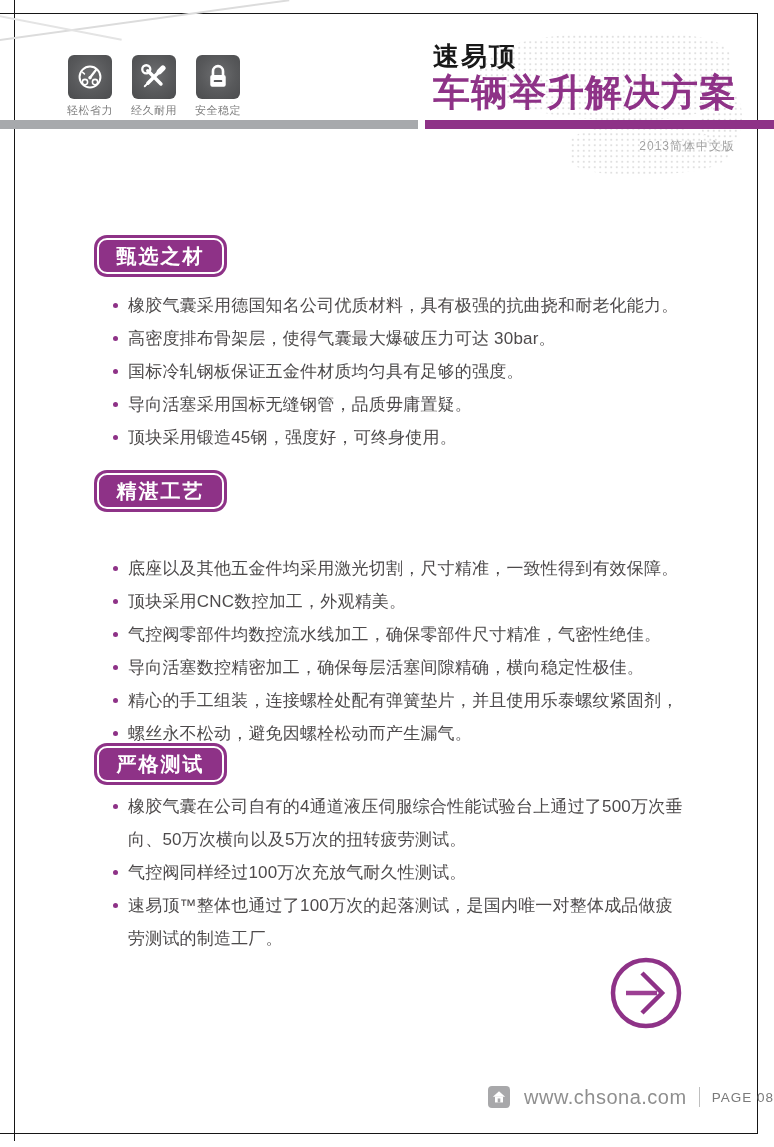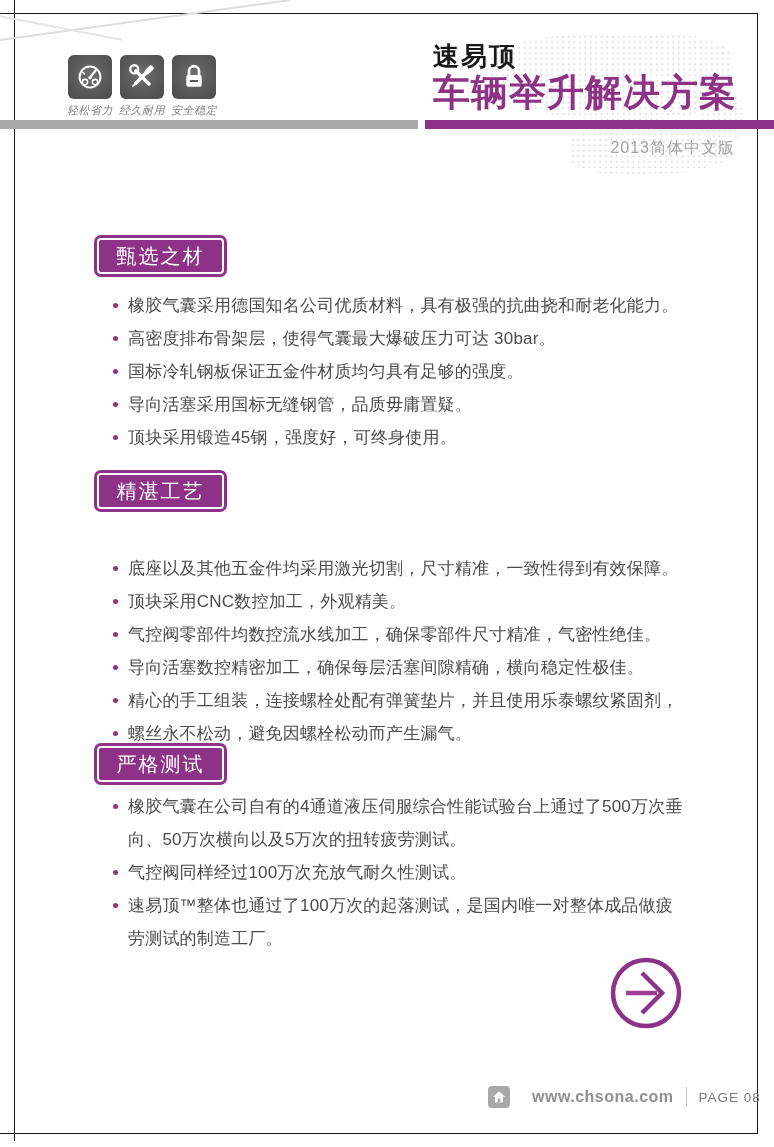--- a/index.html
+++ b/index.html
@@ -20,43 +20,43 @@
   .diag-b { left:-6px; top:14px; width:130px; transform:rotate(11deg); background:#e4e4e4; }
 
   
   .dots { position:absolute; background-image:radial-gradient(#c7c7c7 1px, rgba(0,0,0,0) 1.35px);
           background-size:5.5px 5.5px; opacity:.55; z-index:0; }
   .dots-1 { left:478px; top:34px;  width:252px; height:86px; border-radius:45% 25% 35% 55%; }
   .dots-2 { left:570px; top:126px; width:160px; height:48px; border-radius:35% 55% 45% 30%; }
   .dots-3 { left:700px; top:84px;  width:42px;  height:66px; border-radius:50%; }
 
   
-  .features { position:absolute; left:68px; top:55px; display:flex; gap:8px;font-style:italic; }
+  .features { position:absolute; left:68px; top:55px; display:flex; gap:20px; }
   .feature { display:flex; flex-direction:column; align-items:center; width:44px; }
   .tile { width:44px; height:44px; border-radius:6px;
           background:radial-gradient(circle at 50% 45%, #6d6e70 0%, #58595b 55%, #4b4c4e 100%);
           display:flex; align-items:center; justify-content:center; }
   .feature-label { margin-top:4px; font-size:11px; color:#7d7d7d; white-space:nowrap; letter-spacing:.5px; }
 
   
   .title-block { position:absolute; right:37px; top:42px; z-index:2; }
   .brand { font-size:26px; font-weight:900; color:#181818; letter-spacing:2px; line-height:1.15; }
   .main-title { font-size:37px; font-weight:900; color:#8e3287; letter-spacing:1px; line-height:1.05; margin-top:2px; }
 
   
   .bar { position:absolute; top:120px; height:9px; z-index:2; }
   .bar-gray   { left:0;     width:418px; background:#a7a9ac; }
   .bar-purple { left:425px; width:349px; background:#8e3287; }
 
-  .edition { position:absolute; right:39px; top:138px; font-size:16px; color:#a2a2a2; letter-spacing:1px; z-index:2; }
+  .edition { position:absolute; right:39px; top:138px; font-size:12px; color:#a2a2a2; letter-spacing:1px; z-index:2; }
 
   
   .badge { position:absolute; left:97px; width:127px; height:36px; z-index:1;
            background:#8e3287; border:2px solid #fff; box-shadow:0 0 0 3px #8e3287;
-           border-radius:4px; color:#fff; font-size:20px; font-weight:normal;
+           border-radius:10px; color:#fff; font-size:20px; font-weight:bold;
            display:flex; align-items:center; justify-content:center; letter-spacing:2px; }
   .badge-1 { top:238px; }
   .badge-2 { top:473px; }
   .badge-3 { top:746px; }
 
   ul.bullets { position:absolute; left:128px; width:562px; list-style:none; z-index:1; }
   .bullets-1 { top:289px; }
   .bullets-2 { top:552px; }
   .bullets-3 { top:790px; }
   ul.bullets li { position:relative; font-size:17px; line-height:33px; color:#4d4a4b; letter-spacing:.2px; }
@@ -64,21 +64,21 @@
                           width:5px; height:5px; border-radius:50%; background:#8e3287; }
 
   
   .next-btn { position:absolute; left:609px; top:956px; width:74px; height:74px;
               background:none; border:none; cursor:pointer; padding:0; }
 
   
   .footer { position:absolute; left:488px; top:1085px; display:flex; align-items:center; height:24px; }
   .home-tile { width:22px; height:22px; border-radius:4px; background:#a8a8aa;
                display:flex; align-items:center; justify-content:center; }
-  .site { margin-left:22px; font-size:16px; font-weight:bold; color:#8f8f8f; letter-spacing:.5px; }
+  .site { margin-left:14px; font-size:20px; font-weight:normal; color:#8f8f8f; letter-spacing:.5px; }
   .footer-divider { width:1px; height:20px; background:#bfbfbf; margin:0 12px; }
   .page-label { font-size:13.5px; color:#7a7a7a; letter-spacing:1px; white-space:nowrap; }
 </style>
 </head>
 <body>
 
 <div class="page">
 
   <div class="frame-line frame-top"></div>
   <div class="frame-line frame-bottom"></div>

